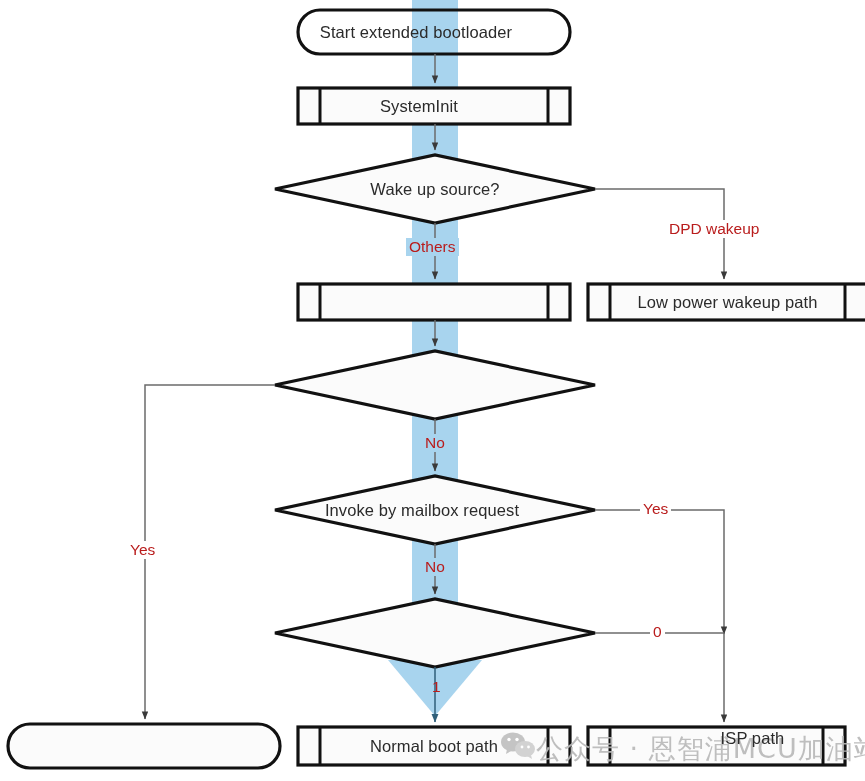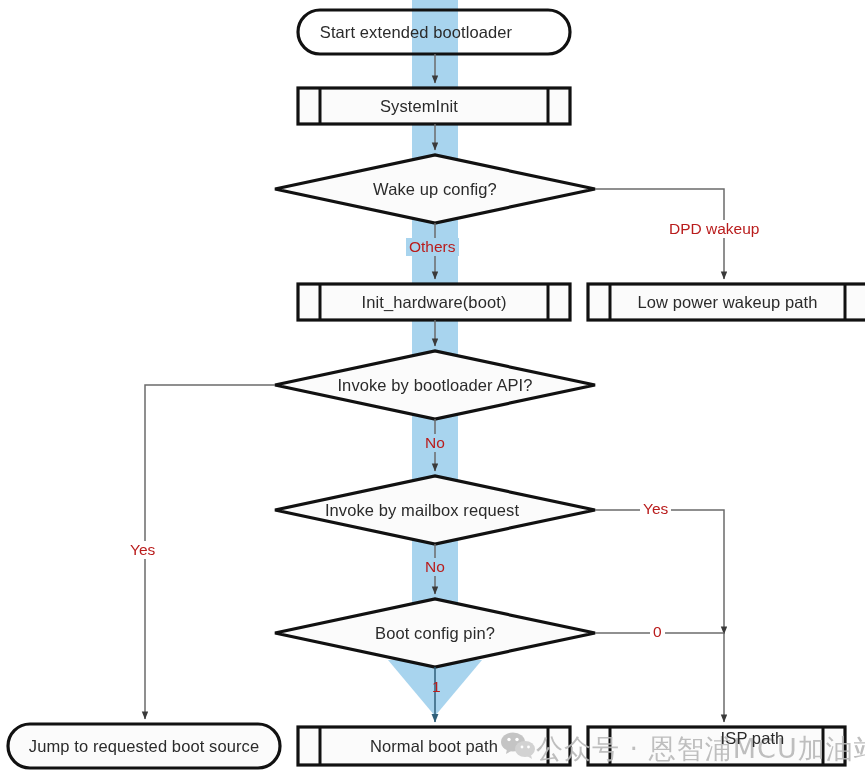--- a/index.html
+++ b/index.html
@@ -154,33 +154,29 @@
       <line x1="724" y1="633" x2="724" y2="722" marker-end="url(#ah)"></line>
 
       <line x1="435" y1="667" x2="435" y2="722" stroke="#2f5f7a" marker-end="url(#ahb)"></line>
     </g>
   </svg>
 
   <div class="node-label" style="left:298px; top:10px; width:236px; height:44px;">Start extended bootloader</div>
 
   <div class="node-label" style="left:305px; top:88px; width:228px; height:36px;">SystemInit</div>
 
-  <div class="node-label" style="left:275px; top:172px; width:320px; height:34px;">Wake up config?</div>
-
-  <div class="node-label" style="left:320px; top:284px; width:228px; height:36px;">Init_hardware(boot)</div>
+  <div class="node-label" style="left:275px; top:172px; width:320px; height:34px;">Wake up source?</div>
+
 
   <div class="node-label" style="left:610px; top:284px; width:235px; height:36px;text-align:center;">Low power wakeup path</div>
 
-  <div class="node-label" style="left:275px; top:368px; width:320px; height:34px;">Invoke by bootloader API?</div>
 
   <div class="node-label" style="left:262px; top:493px; width:320px; height:34px;text-align:center;">Invoke by mailbox request</div>
 
-  <div class="node-label" style="left:275px; top:616px; width:320px; height:34px;">Boot config pin?</div>
-
-  <div class="node-label" style="left:8px; top:724px; width:272px; height:44px;">Jump to requested boot source</div>
+
 
   <div class="node-label" style="left:320px; top:727px; width:228px; height:38px;">Normal boot path</div>
 
   <div class="node-label" style="left:610px; top:727px; width:213px; height:22px; z-index:3;margin-left:36px;">ISP path</div>
 
   <div class="edge-label" style="left:666px; top:220px;">DPD wakeup</div>
 
   <div class="edge-label" style="left:406px; top:238px; background:#a8d4ee;">Others</div>
 
   <div class="edge-label" style="left:127px; top:541px;">Yes</div>

